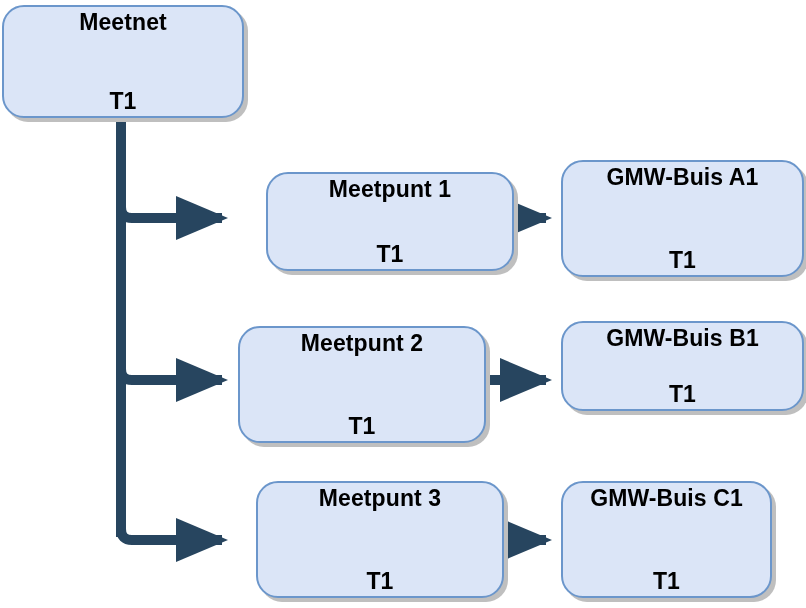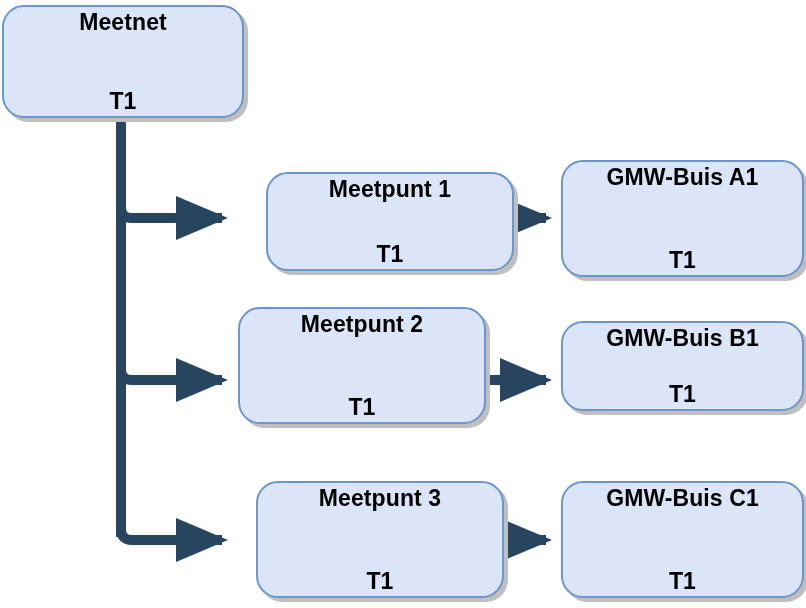--- a/index.html
+++ b/index.html
@@ -82,33 +82,33 @@
   <div class="node" style="left:238px; top:172px; width:248px; height:99px;margin-left:28px;">
     <div class="node-line">Meetpunt 1</div>
     <div class="node-line">T1</div>
   </div>
 
   <div class="node" style="left:561px; top:160px; width:243px; height:117px;">
     <div class="node-line">GMW-Buis A1</div>
     <div class="node-line">T1</div>
   </div>
 
-  <div class="node" style="left:238px; top:307px; width:248px; height:117px;">
+  <div class="node" style="left:238px; top:326px; width:248px; height:117px;">
     <div class="node-line">Meetpunt 2</div>
     <div class="node-line">T1</div>
   </div>
 
   <div class="node" style="left:561px; top:321px; width:243px; height:90px;">
     <div class="node-line">GMW-Buis B1</div>
     <div class="node-line">T1</div>
   </div>
 
   <div class="node" style="left:256px; top:481px; width:248px; height:117px;">
     <div class="node-line">Meetpunt 3</div>
     <div class="node-line">T1</div>
   </div>
 
-  <div class="node" style="left:561px; top:481px; width:243px; height:117px;">
+  <div class="node" style="left:561px; top:481px; width:211px; height:117px;">
     <div class="node-line">GMW-Buis C1</div>
     <div class="node-line">T1</div>
   </div>
 
 </div>
 
 </body></html>

